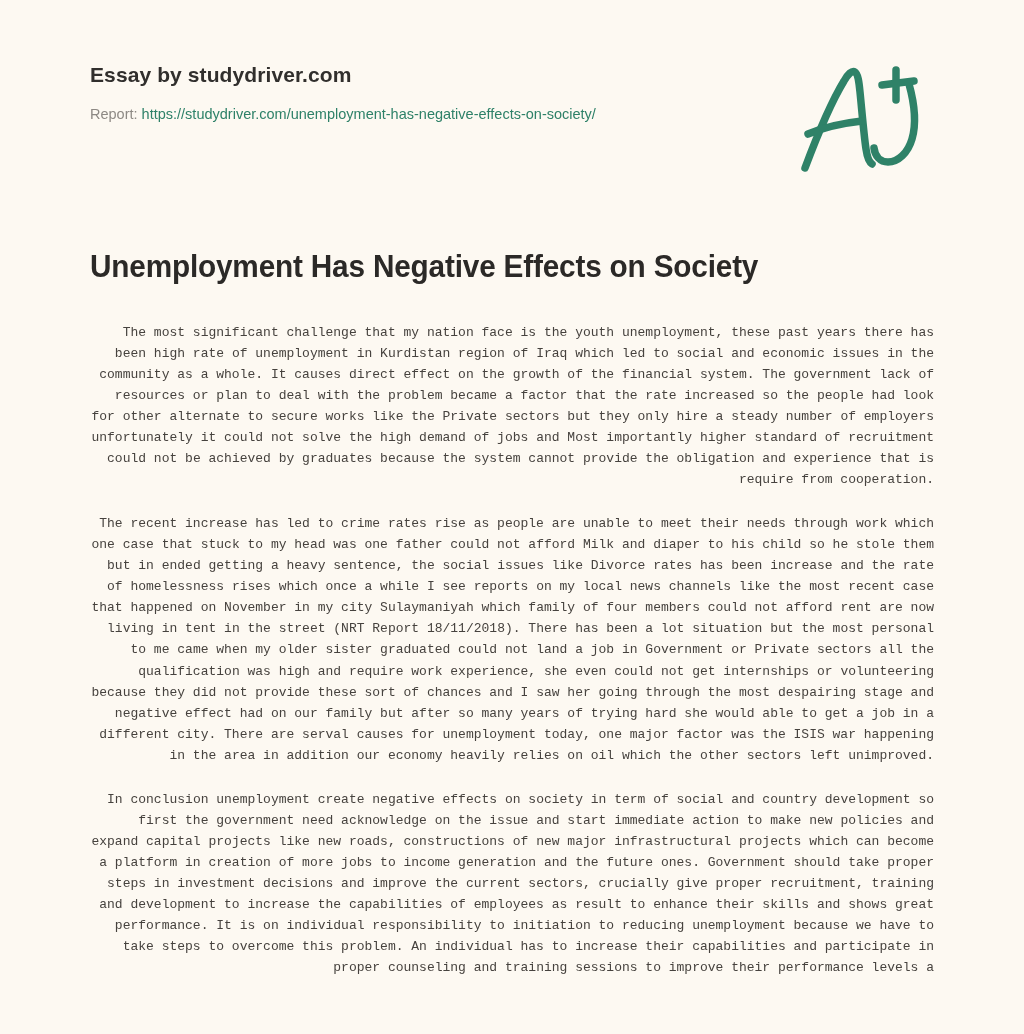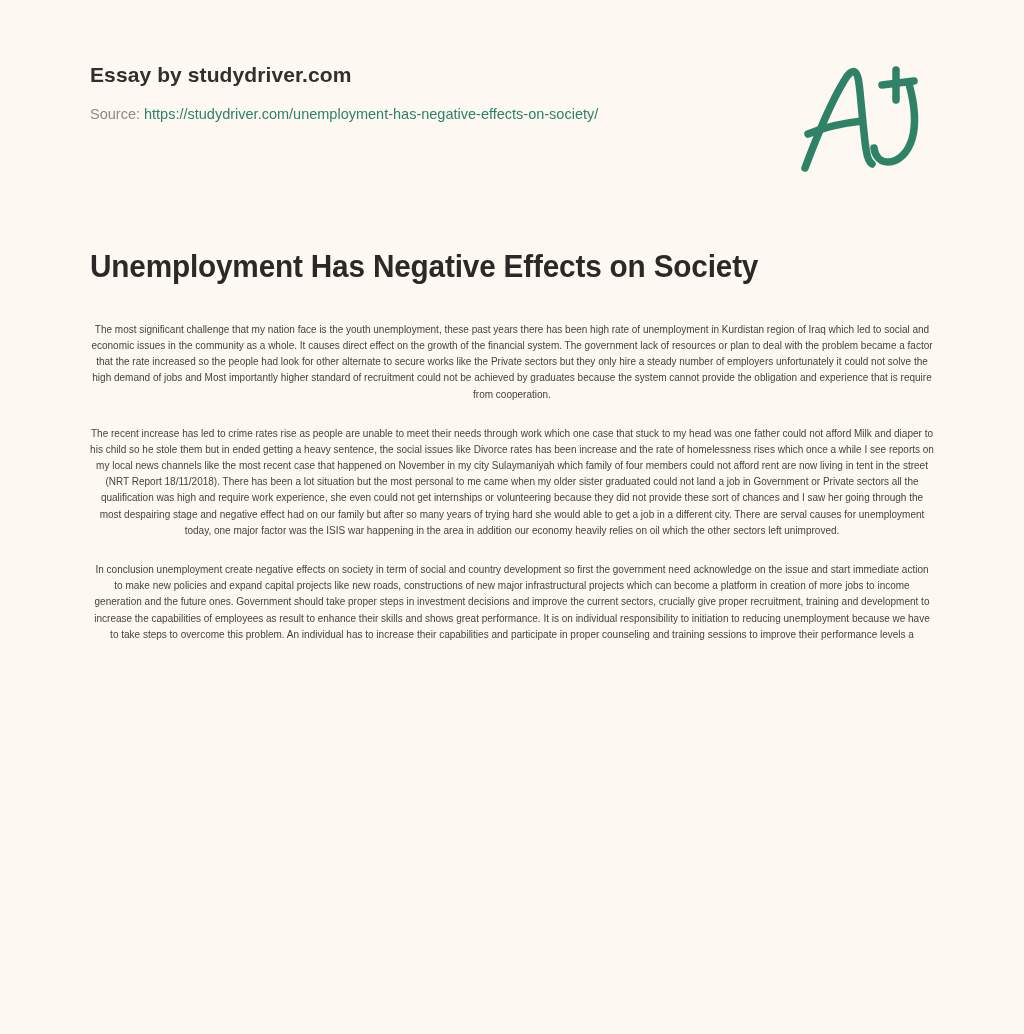--- a/index.html
+++ b/index.html
@@ -76,38 +76,39 @@
     transform-origin: left center;
   }
 
   
   .doc-body {
     margin-top: 37px;
   }
 
   .doc-body p {
     margin: 0 0 23px 0;
-    font-size: 10px;
+    font-size: 13px;
     line-height: 1.62;
     color: #46423e;
-    text-align: center;
+    text-align: right;
+    font-family: Liberation Mono, monospace;
   }
   .doc-body p:last-child { margin-bottom: 18px; }
 </style>
 </head>
 <body>
 
 <div class="page">
 
   <div class="header">
 
     <div class="brand-line">Essay by studydriver.com</div>
 
     <div class="source-line">
-      <span>Source: </span><a class="source-url" href="#">https://studydriver.com/unemployment-has-negative-effects-on-society/</a>
+      <span>Report: </span><a class="source-url" href="#">https://studydriver.com/unemployment-has-negative-effects-on-society/</a>
     </div>
 
     <div class="logo">
       <svg viewBox="0 0 150 130" xmlns="http://www.w3.org/2000/svg" fill="none" stroke="#2f8268" stroke-width="7.5" stroke-linecap="round" stroke-linejoin="round">
 
         <path d="M13 116 C 22 92, 38 52, 52 29 C 56 22, 60 18, 63 20 C 66 22, 67 30, 68 40 C 70 60, 72 84, 74 97 C 75 104, 77 110, 80 112"></path>
         <path d="M16 82 C 30 76, 52 71, 70 69"></path>
 
         <path d="M117 32 C 122 50, 125 70, 120 87 C 116 101, 106 110, 96 110 C 88 110, 83 104, 82 96"></path>
 

